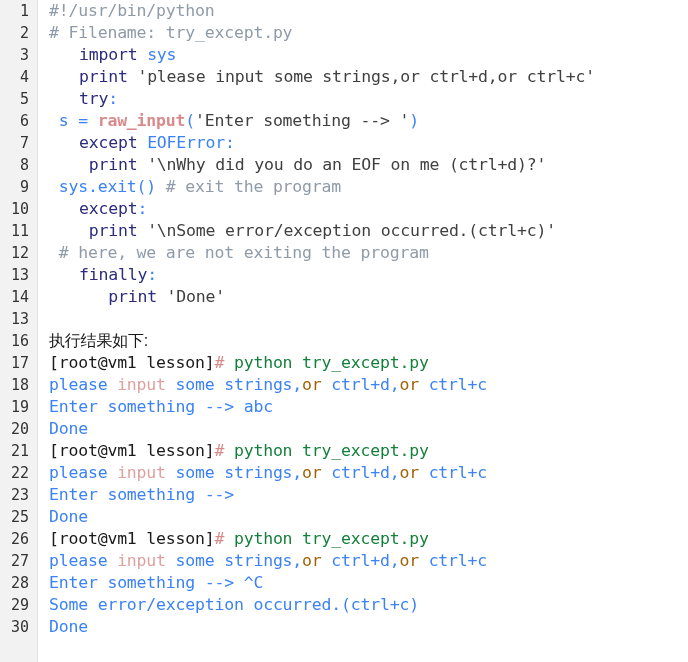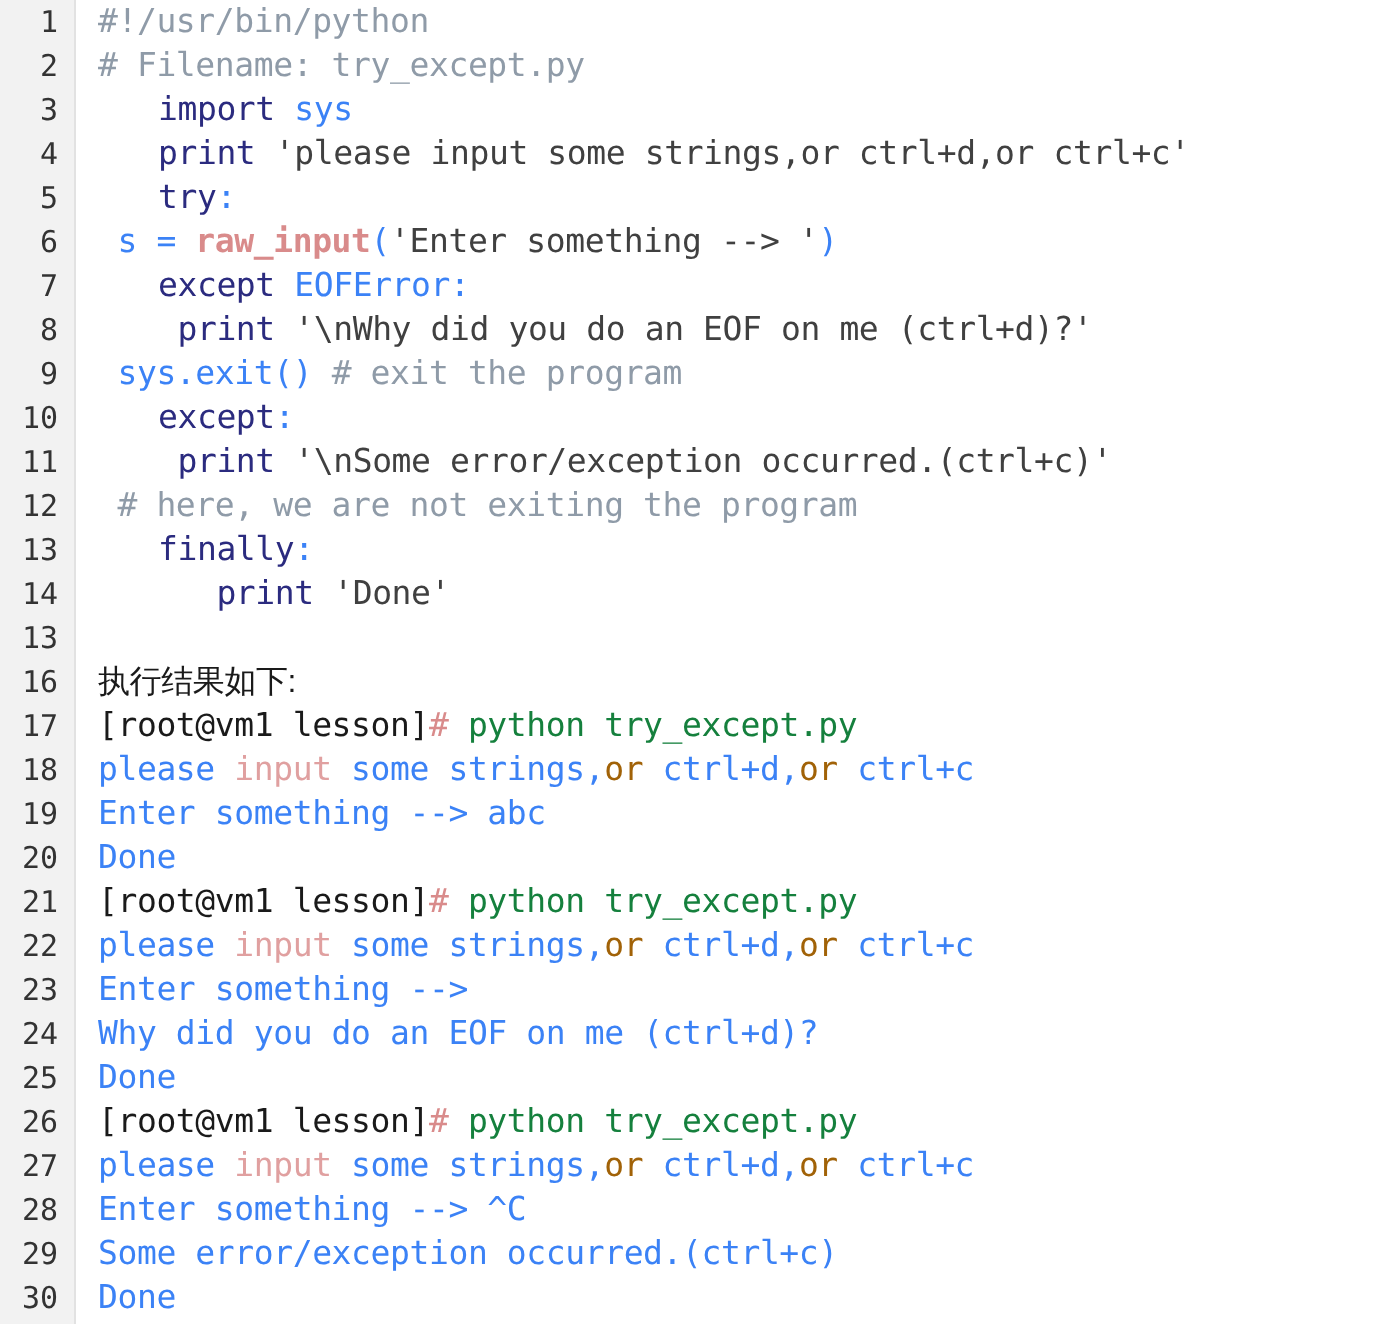--- a/index.html
+++ b/index.html
@@ -106,21 +106,20 @@
       <div class="code-line"><span class="line-number">14</span><span class="line-content"><span class="tok-plain">   </span><span class="tok-keyword">print</span><span class="tok-plain"> </span><span class="tok-string">'Done'</span></span></div>
       <div class="code-line"><span class="line-number">13</span><span class="line-content"><span class="tok-plain"></span></span></div>
       <div class="code-line"><span class="line-number">16</span><span class="line-content"><span class="tok-cjk">执行结果如下:</span></span></div>
       <div class="code-line"><span class="line-number">17</span><span class="line-content"><span class="tok-prompt">[root@vm1 lesson]</span><span class="tok-hash">#</span><span class="tok-cmd"> python try_except.py</span></span></div>
       <div class="code-line"><span class="line-number">18</span><span class="line-content"><span class="tok-plain">please </span><span class="tok-pink">input</span><span class="tok-plain"> some strings,</span><span class="tok-builtin">or</span><span class="tok-plain"> ctrl+d,</span><span class="tok-builtin">or</span><span class="tok-plain"> ctrl+c</span></span></div>
       <div class="code-line"><span class="line-number">19</span><span class="line-content"><span class="tok-plain">Enter something --&gt; abc</span></span></div>
       <div class="code-line"><span class="line-number">20</span><span class="line-content"><span class="tok-plain">Done</span></span></div>
       <div class="code-line"><span class="line-number">21</span><span class="line-content"><span class="tok-prompt">[root@vm1 lesson]</span><span class="tok-hash">#</span><span class="tok-cmd"> python try_except.py</span></span></div>
       <div class="code-line"><span class="line-number">22</span><span class="line-content"><span class="tok-plain">please </span><span class="tok-pink">input</span><span class="tok-plain"> some strings,</span><span class="tok-builtin">or</span><span class="tok-plain"> ctrl+d,</span><span class="tok-builtin">or</span><span class="tok-plain"> ctrl+c</span></span></div>
       <div class="code-line"><span class="line-number">23</span><span class="line-content"><span class="tok-plain">Enter something --&gt;</span></span></div>
-      <div class="code-line"><span class="line-number">24</span><span class="line-content"><span class="tok-plain">Why did you do an EOF on me (ctrl+d)?</span></span></div>
       <div class="code-line"><span class="line-number">25</span><span class="line-content"><span class="tok-plain">Done</span></span></div>
       <div class="code-line"><span class="line-number">26</span><span class="line-content"><span class="tok-prompt">[root@vm1 lesson]</span><span class="tok-hash">#</span><span class="tok-cmd"> python try_except.py</span></span></div>
       <div class="code-line"><span class="line-number">27</span><span class="line-content"><span class="tok-plain">please </span><span class="tok-pink">input</span><span class="tok-plain"> some strings,</span><span class="tok-builtin">or</span><span class="tok-plain"> ctrl+d,</span><span class="tok-builtin">or</span><span class="tok-plain"> ctrl+c</span></span></div>
       <div class="code-line"><span class="line-number">28</span><span class="line-content"><span class="tok-plain">Enter something --&gt; ^C</span></span></div>
       <div class="code-line"><span class="line-number">29</span><span class="line-content"><span class="tok-plain">Some error/exception occurred.(ctrl+c)</span></span></div>
       <div class="code-line"><span class="line-number">30</span><span class="line-content"><span class="tok-plain">Done</span></span></div>
     </div>
 </div>
 
 </body></html>

